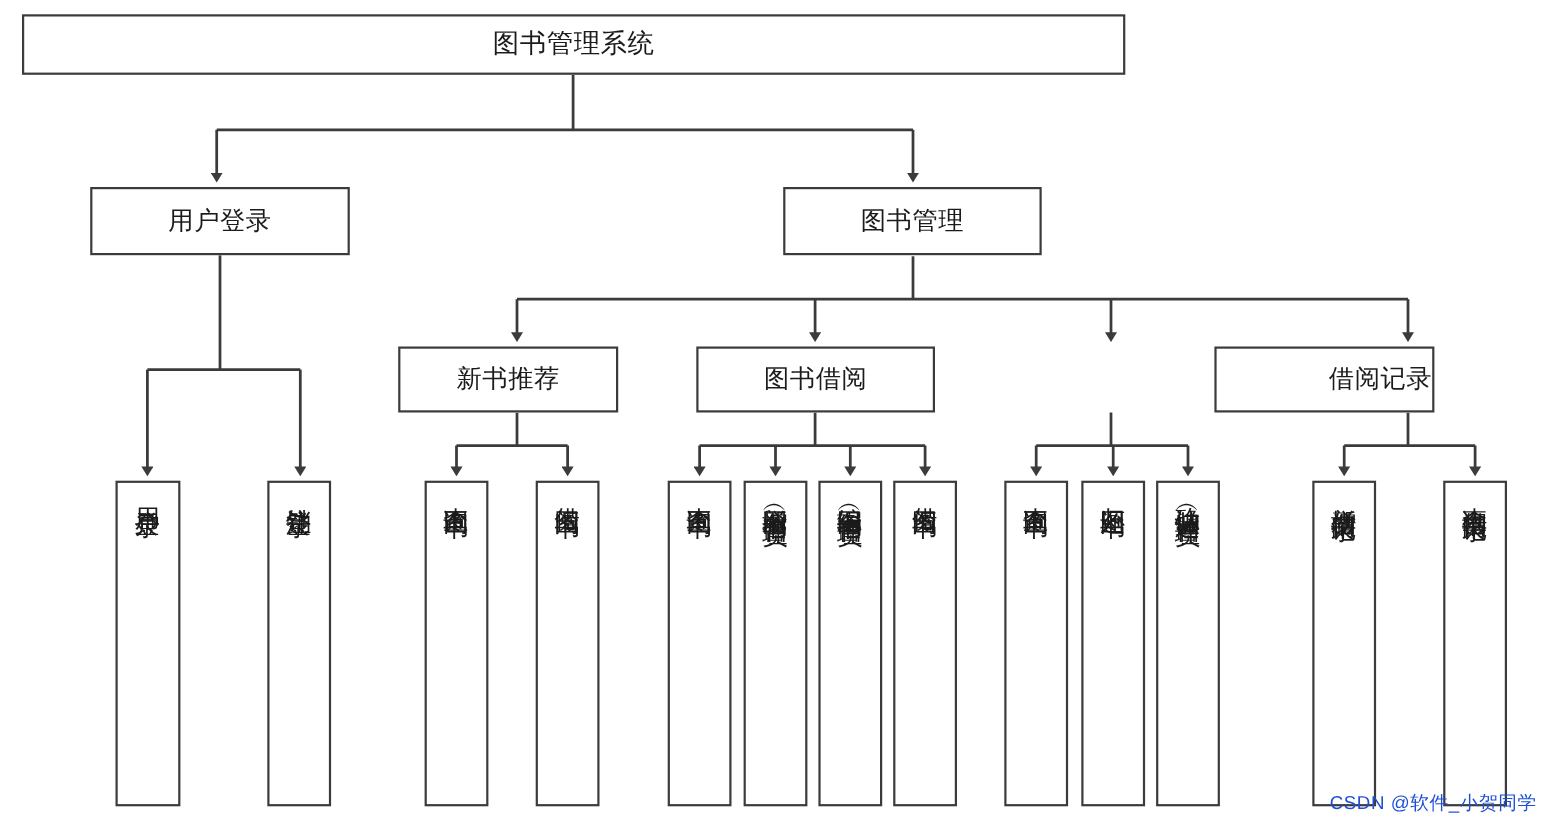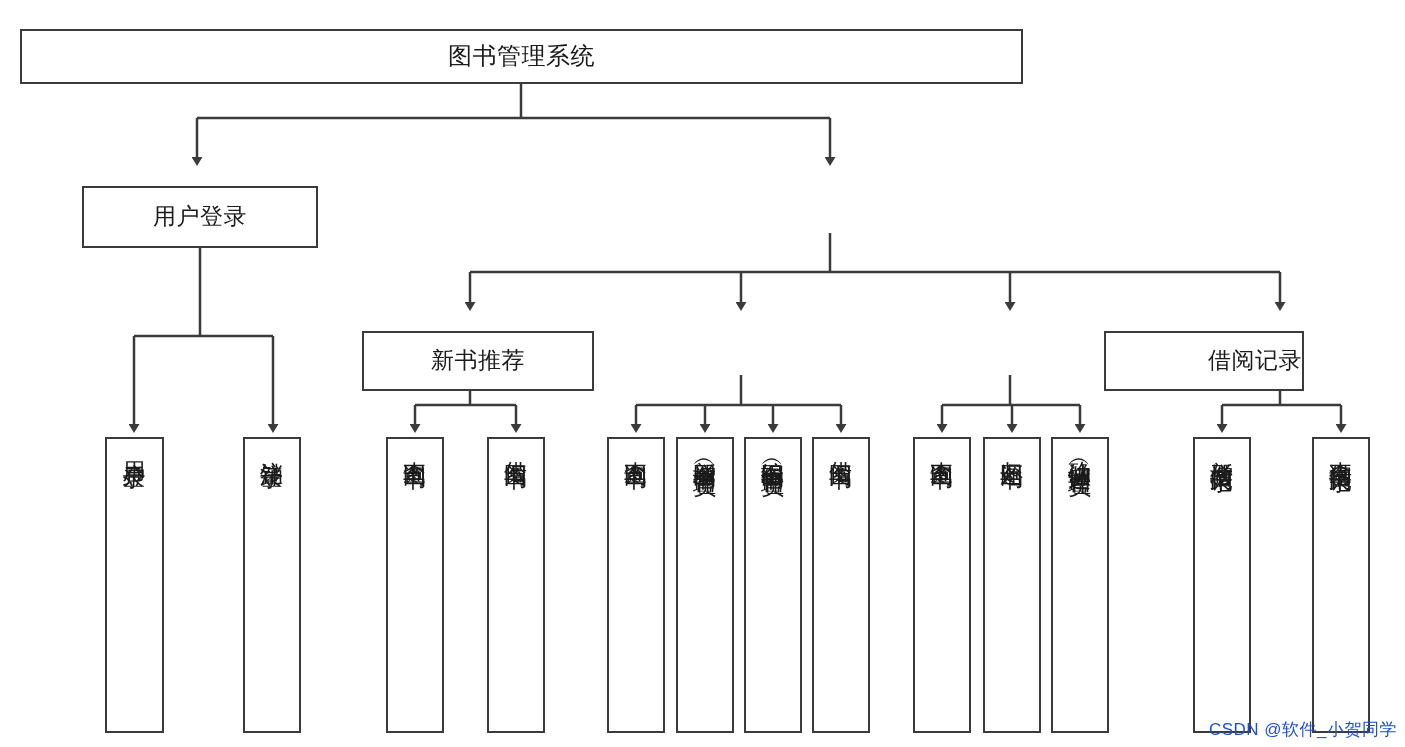--- a/index.html
+++ b/index.html
@@ -34,21 +34,20 @@
     display: flex;
     align-items: center;
     justify-content: center;
     color: #1b1b1b;
   }
   .node-h {
     font-size: 23px;
     letter-spacing: 0.5px;
     line-height: 1.1;
     white-space: nowrap;
-    margin-top: 16px;
   }
   .node-root {
     font-size: 24px;
   }
   .node-v {
     align-items: flex-start;
     justify-content: center;
     padding-top: 4px;
   }
   .vtext {
@@ -126,23 +125,29 @@
     </g>
   </svg>
 
   <div class="node node-h node-root" style="left:20px; top:13px; width:1003px; height:55px;">
     <span>图书管理系统</span>
   </div>
 
   <div class="node node-h" style="left:82px; top:170px; width:236px; height:62px;">
     <span>用户登录</span>
   </div>
+  <div class="node node-h" style="left:712px; top:170px; width:235px; height:62px;">
+    <span>图书管理</span>
+  </div>
 
-  <div class="node node-h" style="left:362px; top:315px; width:232px; height:60px;">
+  <div class="node node-h" style="left:362px; top:315px; width:200px; height:60px;">
     <span>新书推荐</span>
+  </div>
+  <div class="node node-h" style="left:633px; top:315px; width:217px; height:60px;">
+    <span>图书借阅</span>
   </div>
   <div class="node node-h" style="left:1104px; top:315px; width:200px; height:60px;justify-content:flex-end;">
     <span>借阅记录</span>
   </div>
 
   <div class="node node-v" style="left:105px; top:437px; width:59px; height:296px;">
     <span class="vtext">用户登录</span>
   </div>
   <div class="node node-v" style="left:243px; top:437px; width:58px; height:296px;">
     <span class="vtext">注销登录</span>

